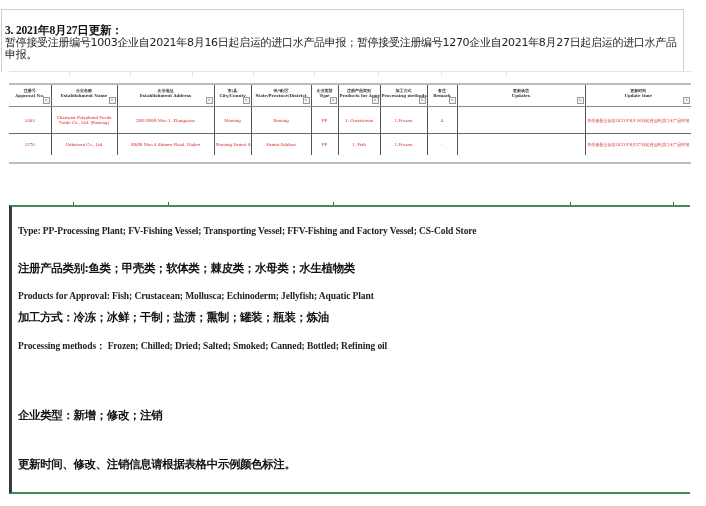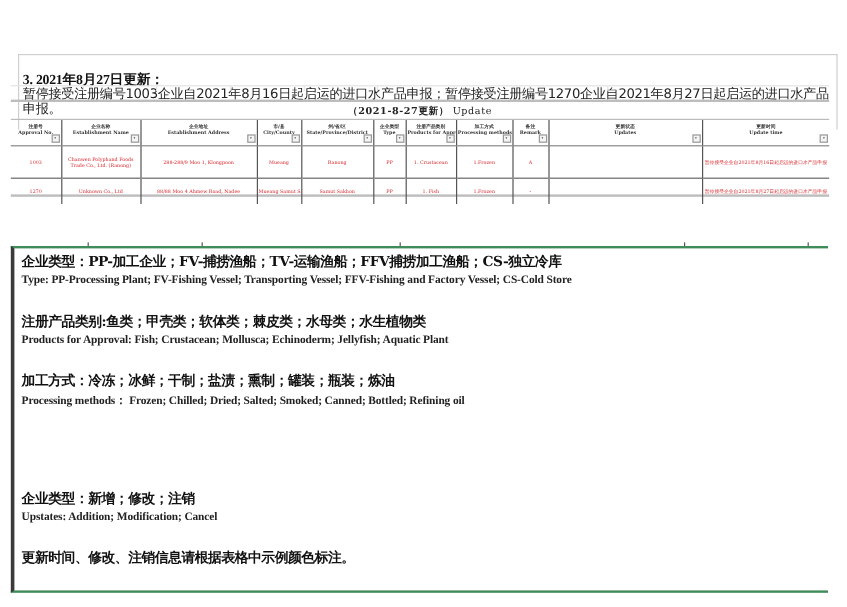--- a/index.html
+++ b/index.html
@@ -1,21 +1,21 @@
 <!DOCTYPE html>
 <html><head>
 <meta charset="utf-8">
 <style>
   html, body { margin:0; padding:0; background:#ffffff; }
   body { width:706px; height:506px; position:relative; overflow:hidden;
          font-family:"DejaVu Serif", "Liberation Serif", serif; color:#111; }
 
   
-  .notice { position:absolute; left:15px; top:9px; width:681px; height:62px;
-            border:1px solid #cfcfcf; border-bottom:none;margin-top:36px; }
+  .notice { position:absolute; left:1px; top:9px; width:681px; height:62px;
+            border:1px solid #cfcfcf; border-bottom:none; }
   .notice-title { position:absolute; left:3px; top:13px; font-size:11.5px; font-weight:bold;
                   font-family:"Liberation Serif", serif; letter-spacing:-0.2px; }
   .notice-body { position:absolute; left:3px; top:27px; width:676px; font-size:11px; line-height:12px;
                  font-family:"DejaVu Sans", sans-serif; color:#222; letter-spacing:-0.3px; }
   .notice-grid { position:absolute; left:9px; top:71px; width:682px; height:6px;
                  border-top:1px solid #e3e3e3; }
   .notice-grid span { position:absolute; top:0; width:1px; height:4px; background:#e3e3e3; }
 
   
   .tbl-wrap { position:absolute; left:9px; top:83px; width:682px; height:77px;
@@ -36,45 +36,41 @@
   tr.r2 td { height:19px; border-top:1px solid #666; }
   td.wrap { white-space:normal; }
 
   
   .legend { position:absolute; left:9px; top:205px; width:678px; height:285px;
             border-top:2px solid #3f8b5a; border-bottom:2px solid #3f8b5a;
             border-left:3px solid #3a3a3a; background:#fff; }
   .legend-tick { position:absolute; top:202px; width:1px; height:4px; background:#555; }
   .blk { position:absolute; left:6px; }
   .zh-line { font-size:11.5px; font-weight:bold; font-family:"DejaVu Serif", serif; letter-spacing:-0.4px; color:#111; }
-  .en-line { font-size:9.5px; font-weight:bold; font-family:"Liberation Serif", serif; margin-top:3px; color:#222; letter-spacing:-0.1px; }
+  .en-line { font-size:9.5px; font-weight:bold; font-family:"Liberation Serif", serif; margin-top:15px; color:#222; letter-spacing:-0.1px; }
 </style>
 </head>
 <body>
 
 <div class="notice">
   <div class="notice-title">3. 2021年8月27日更新：</div>
   <div class="notice-body">暂停接受注册编号1003企业自2021年8月16日起启运的进口水产品申报；暂停接受注册编号1270企业自2021年8月27日起启运的进口水产品申报。</div>
 </div>
 <div class="notice-grid">
   <span style="left:60px"></span>
     <span style="left:121px"></span>
     <span style="left:183px"></span>
   <span style="left:244px"></span>
     <span style="left:305px"></span>
     <span style="left:369px"></span>
   <span style="left:432px"></span>
     <span style="left:497px"></span>
 </div>
 
 <div class="tbl-wrap">
-  <div class="tbl-title">
-    <b>（2021-8-27更新）</b>
-    <span>Update</span>
-  </div>
   <table>
     <colgroup>
       <col style="width:42px">
         <col style="width:66px">
         <col style="width:97px">
         <col style="width:37px">
       <col style="width:60px">
         <col style="width:27px">
         <col style="width:42px">
         <col style="width:47px">
@@ -173,33 +169,31 @@
 </div>
 
 <div class="legend-tick" style="left:73px"></div>
 <div class="legend-tick" style="left:168px"></div>
 <div class="legend-tick" style="left:333px"></div>
 <div class="legend-tick" style="left:570px"></div>
 <div class="legend-tick" style="left:673px"></div>
 
 <div class="legend">
   <div class="blk" style="top:4px">
-    <div class="zh-line">企业类型：PP-加工企业；FV-捕捞渔船；TV-运输渔船；FFV捕捞加工渔船；CS-独立冷库</div>
     <div class="en-line">Type: PP-Processing Plant; FV-Fishing Vessel; Transporting Vessel; FFV-Fishing and Factory Vessel; CS-Cold Store</div>
   </div>
   <div class="blk" style="top:103px">
     <div class="zh-line">加工方式：冷冻；冰鲜；干制；盐渍；熏制；罐装；瓶装；炼油</div>
     <div class="en-line">Processing methods： Frozen; Chilled; Dried; Salted; Smoked; Canned; Bottled; Refining oil</div>
   </div>
   <div class="blk" style="top:54px">
     <div class="zh-line">注册产品类别:鱼类；甲壳类；软体类；棘皮类；水母类；水生植物类</div>
     <div class="en-line">Products for Approval: Fish; Crustacean; Mollusca; Echinoderm; Jellyfish; Aquatic Plant</div>
   </div>
   <div class="blk" style="top:152px">
   </div>
   <div class="blk" style="top:201px">
     <div class="zh-line">企业类型：新增；修改；注销</div>
-    <div class="en-line">Upstates: Addition; Modification; Cancel</div>
   </div>
   <div class="blk" style="top:250px">
     <div class="zh-line">更新时间、修改、注销信息请根据表格中示例颜色标注。</div>
   </div>
 </div>
 
 </body></html>

